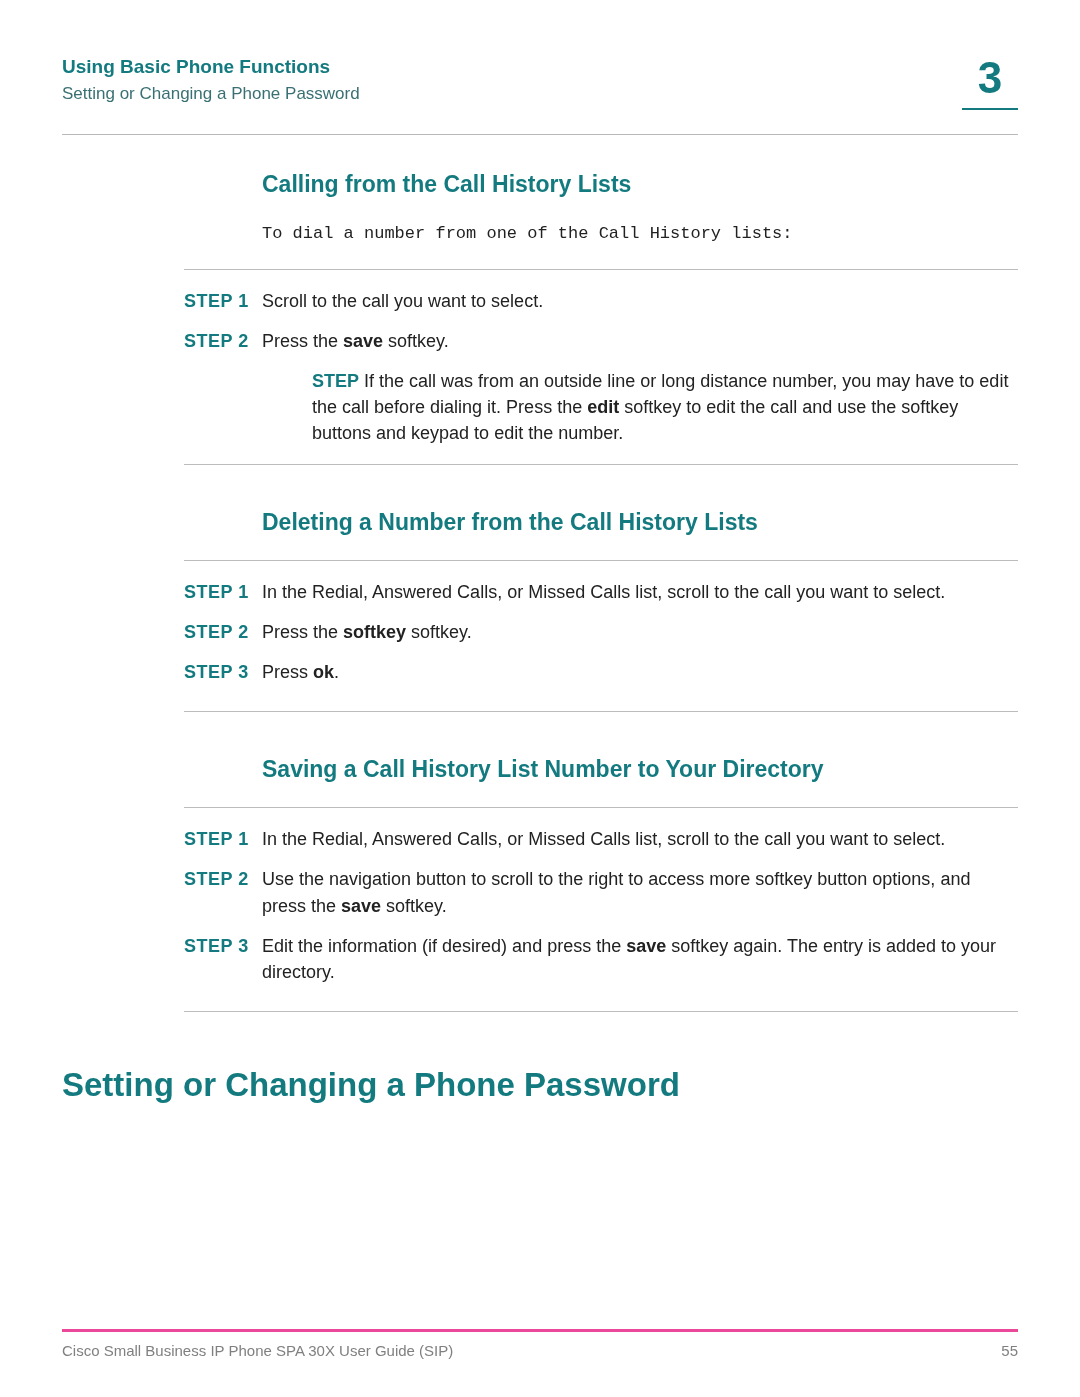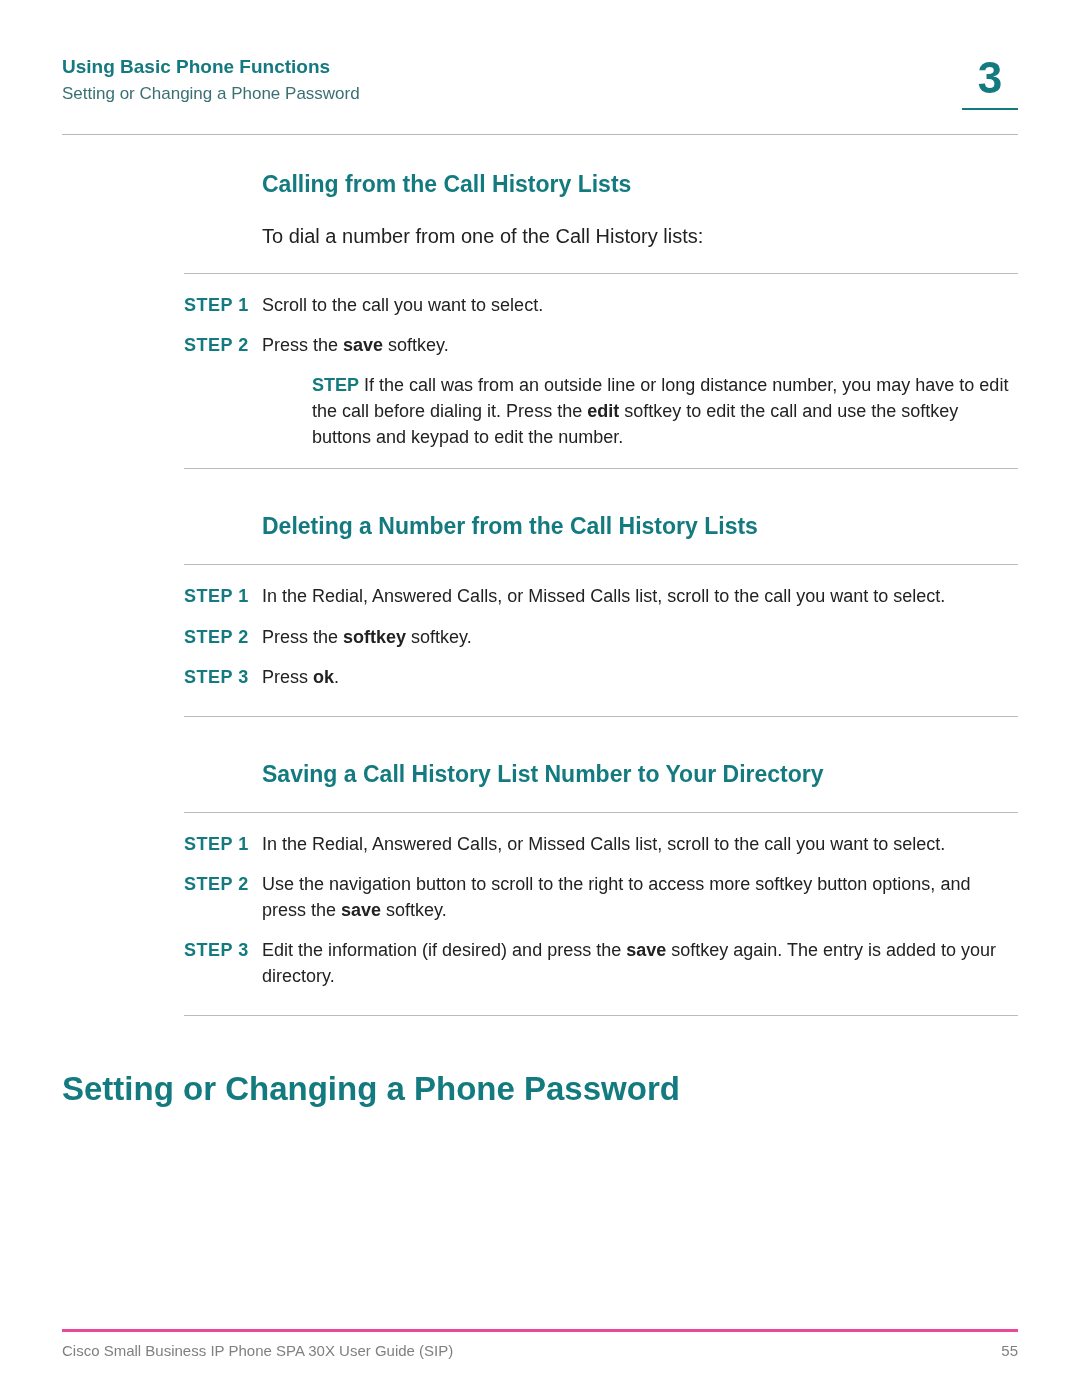--- a/index.html
+++ b/index.html
@@ -57,23 +57,24 @@
     margin-left: 200px;
   }
 
   h2.sub {
     color: #137a7f;
     font-weight: bold;
     font-size: 23px;
     margin: 0 0 24px 0;
   }
   p.intro {
-    font-size: 20px;
+    font-size: 17px;
     margin: 0 0 22px 0;
     line-height: 1.45;
+    font-family: Liberation Mono, monospace;
   }
 
   .step-block {
     border-top: 1px solid #bcbcbc;
     padding-top: 18px;
     margin-left: -78px;
     padding-left: 0;
   }
   .step-block.closed {
     border-bottom: 1px solid #bcbcbc;

